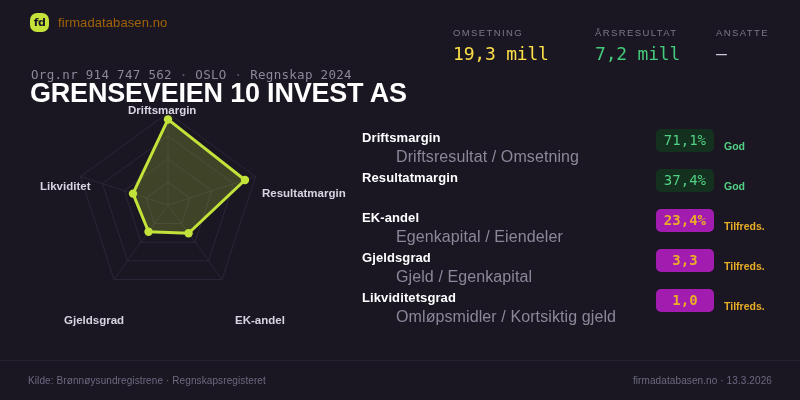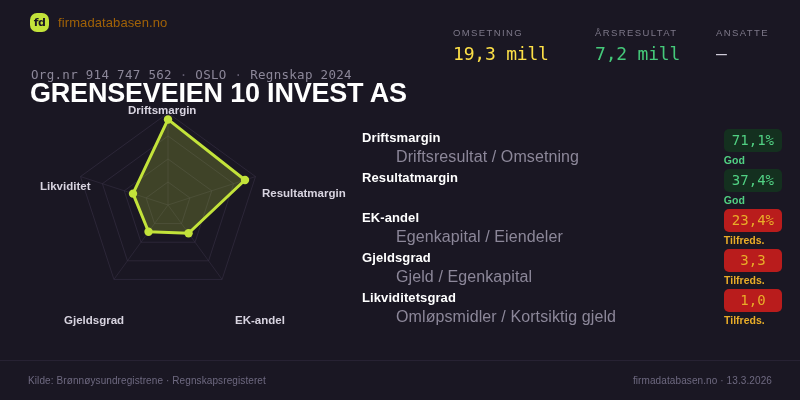--- a/index.html
+++ b/index.html
@@ -82,29 +82,29 @@
     display: flex; align-items: flex-start;
   }
   .metric-text { flex: 1; padding-top: 2px; }
   .metric-name {
     font-size: 13px; font-weight: 700; color: #ffffff; letter-spacing: 0.1px;
   }
   .metric-formula {
     font-size: 16px; color: #8c8799; margin-top: 3px; letter-spacing: 0.1px; padding-left: 34px;
   }
   .metric-right {
-    display: flex; align-items: flex-start; gap: 2px; padding-top: 1px; flex-direction: column;
+    display: flex; align-items: flex-end; gap: 10px; padding-top: 1px;
   }
   .metric-badge {
     font-family: "DejaVu Sans Mono", monospace;
     font-size: 14px; padding: 3px 8px 4px; border-radius: 5px;
     min-width: 58px; text-align: center; white-space: pre;
   }
   .metric-badge.good { background: #14301f; color: #51d183; }
-  .metric-badge.ok   { background: #b91c1c; color: #e9ad28; }
+  .metric-badge.ok   { background: #a21caf; color: #e9ad28; font-weight: bold; }
   .metric-rating { font-size: 10.5px; font-weight: 700; width: 58px; }
   .metric-rating.good { color: #51d183; }
   .metric-rating.ok   { color: #e9ad28; }
 
   
   .footer-rule {
     position: absolute; left: 0; right: 0; top: 360px;
     height: 1px; background: #272233;
   }
   .footer-left {

